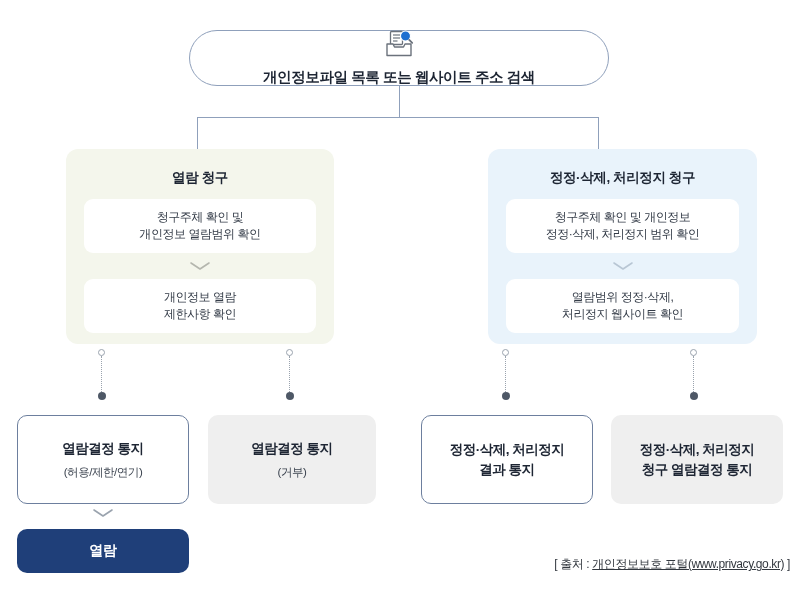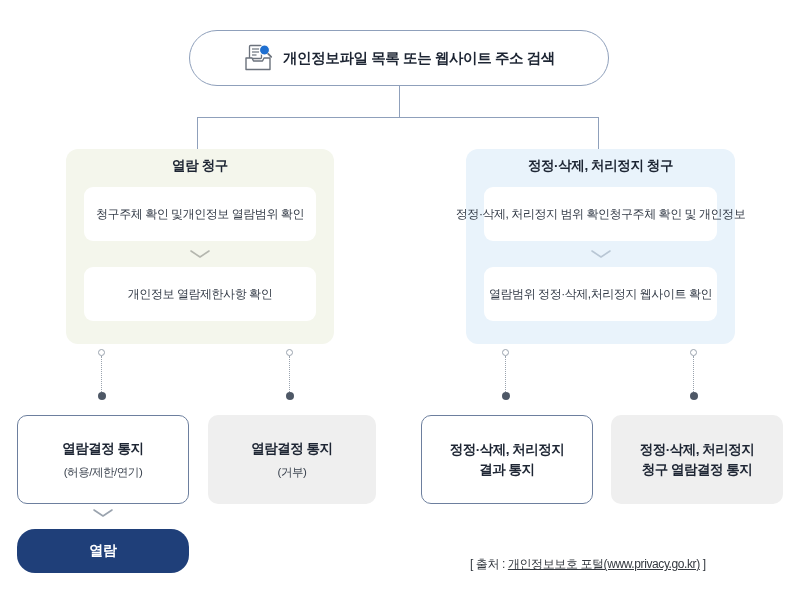--- a/index.html
+++ b/index.html
@@ -29,20 +29,21 @@
     width: 420px;
     height: 56px;
     border: 1.4px solid #8fa0bb;
     border-radius: 28px;
     background: #ffffff;
     box-sizing: border-box;
     display: flex;
     align-items: center;
     justify-content: center;
     gap: 10px;
+    flex-direction: column;
   }
   .top-pill .pill-label {
     font-size: 14.5px;
     font-weight: bold;
     letter-spacing: -0.4px;
     color: #1d2533;
     white-space: nowrap;
   }
   .doc-search-icon {
     width: 30px;
@@ -57,40 +58,41 @@
     background: #8fa0bb;
   }
   .conn-v { width: 1.4px; }
   .conn-h { height: 1.4px; }
 
   
   .branch {
     position: absolute;
     border-radius: 12px;
     box-sizing: border-box;
+    padding-top: 12px;
   }
   .branch.left  { left: 66px;  top: 149px; width: 268px; height: 195px; background: #f4f6ec; }
-  .branch.right { left: 466px; top: 149px; width: 269px; height: 195px; background: #e9f3fb; }
+  .branch.right { left: 488px; top: 149px; width: 269px; height: 195px; background: #e9f3fb; }
 
   .branch-title {
     text-align: center;
     font-size: 13.5px;
     font-weight: bold;
     letter-spacing: -0.4px;
     color: #1d2533;
     margin: 8px 0 12px 0;
   }
 
   .step-card {
     margin: 0 18px;
     background: #ffffff;
     border-radius: 9px;
     height: 54px;
     display: flex;
-    flex-direction: row;
+    flex-direction: column;
     align-items: center;
     justify-content: center;
     box-sizing: border-box;
   }
   .step-card .line {
     font-size: 12px;
     letter-spacing: -0.45px;
     color: #333b47;
     line-height: 17px;
     white-space: nowrap;
@@ -173,39 +175,39 @@
   }
 
   
   .final-box {
     position: absolute;
     left: 17px;
     top: 529px;
     width: 172px;
     height: 44px;
     background: #1f3f79;
-    border-radius: 18px;
+    border-radius: 10px;
     display: flex;
     align-items: center;
     justify-content: center;
   }
   .final-box .label {
     color: #ffffff;
     font-size: 14px;
     font-weight: bold;
     letter-spacing: -0.3px;
   }
 
   
   .footer {
     position: absolute;
     left: 470px;
     top: 556px;
     width: 320px;
-    text-align: left;
+    text-align: right;
     font-size: 12px;
     letter-spacing: -0.4px;
     color: #33383f;
     white-space: nowrap;
   }
   .footer .link {
     text-decoration: underline;
     color: #33383f;
   }
 </style>
@@ -252,22 +254,22 @@
     <div class="step-card">
       <span class="line">개인정보 열람</span>
       <span class="line">제한사항 확인</span>
     </div>
   </div>
 
   <div class="branch right">
     <div class="branch-title">정정·삭제, 처리정지 청구</div>
 
     <div class="step-card">
+      <span class="line">청구주체 확인 및 개인정보</span>
       <span class="line">정정·삭제, 처리정지 범위 확인</span>
-      <span class="line">청구주체 확인 및 개인정보</span>
     </div>
 
     <div class="chevron-wrap">
       <svg class="chevron" viewBox="0 0 22 10">
         <path d="M2 2 L11 8 L20 2" fill="none" stroke="#b8c6d4" stroke-width="1.6" stroke-linecap="round" stroke-linejoin="round"></path>
       </svg>
     </div>
 
     <div class="step-card">
       <span class="line">열람범위 정정·삭제,</span>

